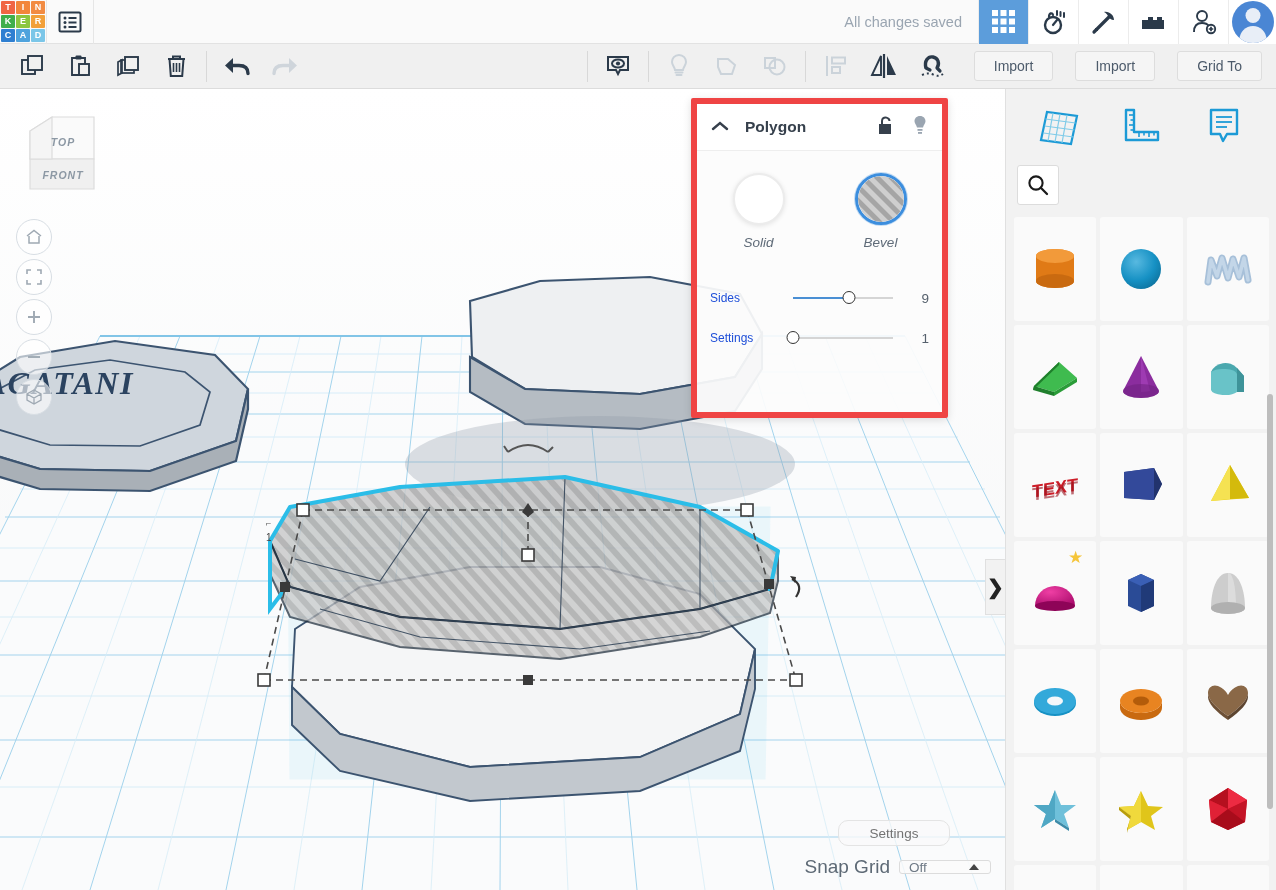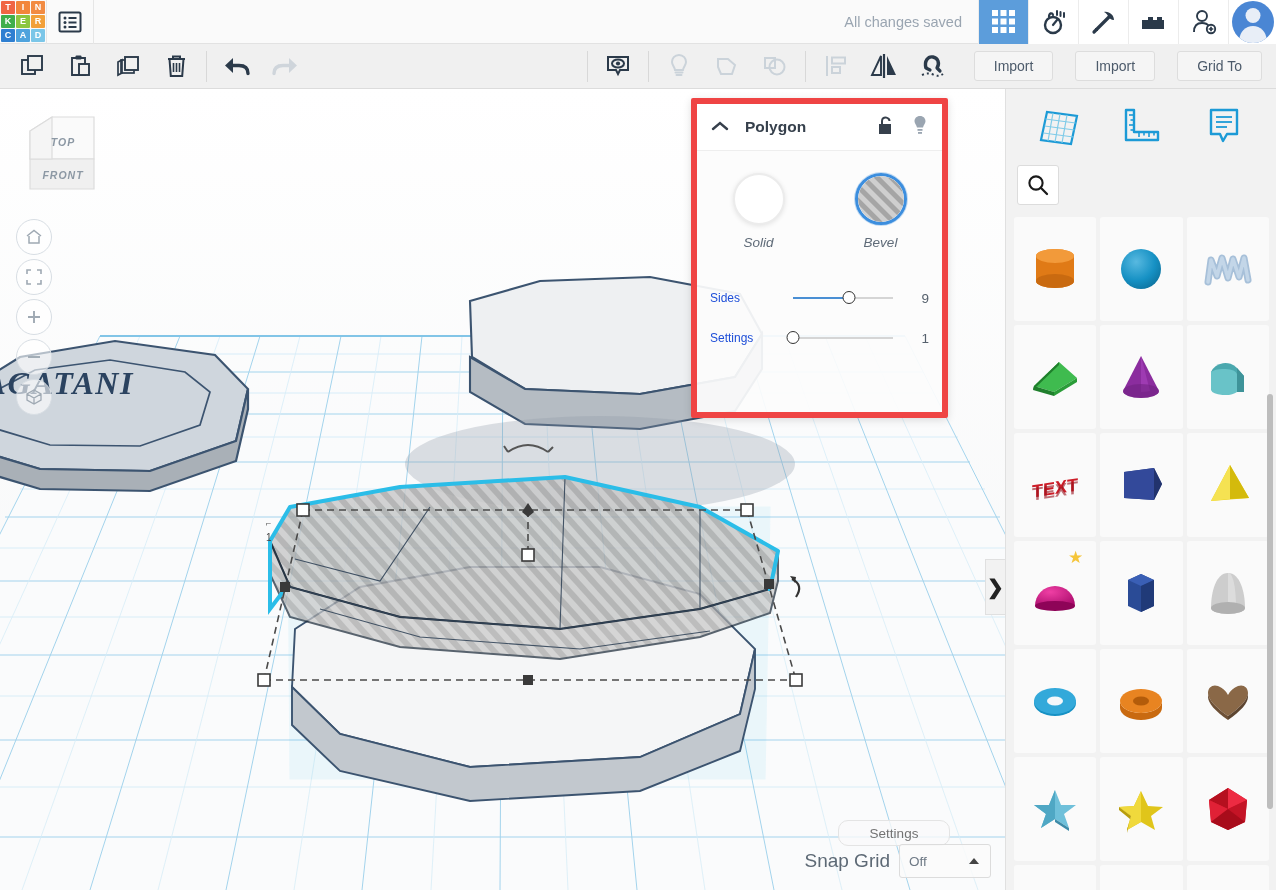--- a/index.html
+++ b/index.html
@@ -64,21 +64,21 @@
   #panel-collapse { position:absolute; right:0; top:470px; width:20px; height:56px;
     background:#f2f2f2; border:1px solid #e0e0e0; border-right:none;
     display:flex; align-items:center; justify-content:center;
     font-size:20px; color:#222; font-weight:bold; }
   #settings-btn { position:absolute; right:55px; bottom:44px; width:112px; height:26px;
     background:rgba(250,250,250,.78); border:1px solid #e4e4e4; border-radius:10px;
     display:flex; align-items:center; justify-content:center; font-size:13.5px; color:#737373; }
   #snap-row { position:absolute; right:14px; bottom:12px;
     display:flex; align-items:center; gap:9px; }
   #snap-label { font-size:19px; color:#5d6975; }
-  #snap-select { width:92px; height:34px; background:rgba(250,250,250,.85);
+  #snap-select { width:92px; height:14px; background:rgba(250,250,250,.85);
     border:1px solid #dcdcdc; border-radius:3px; font-size:13.5px; color:#6f7a86;
     display:flex; align-items:center; padding:0 9px; position:relative; }
   #snap-caret { position:absolute; right:11px; width:0;height:0;
     border-left:5px solid transparent; border-right:5px solid transparent;
     border-bottom:6px solid #444; }
 
   
   #prop-panel { position:absolute; left:691px; top:98px; width:257px; height:320px;
     background:rgba(252,252,252,.93); border:6px solid #ef4444;
     box-shadow:0 2px 9px rgba(0,0,0,.13); border-radius:2px; }

